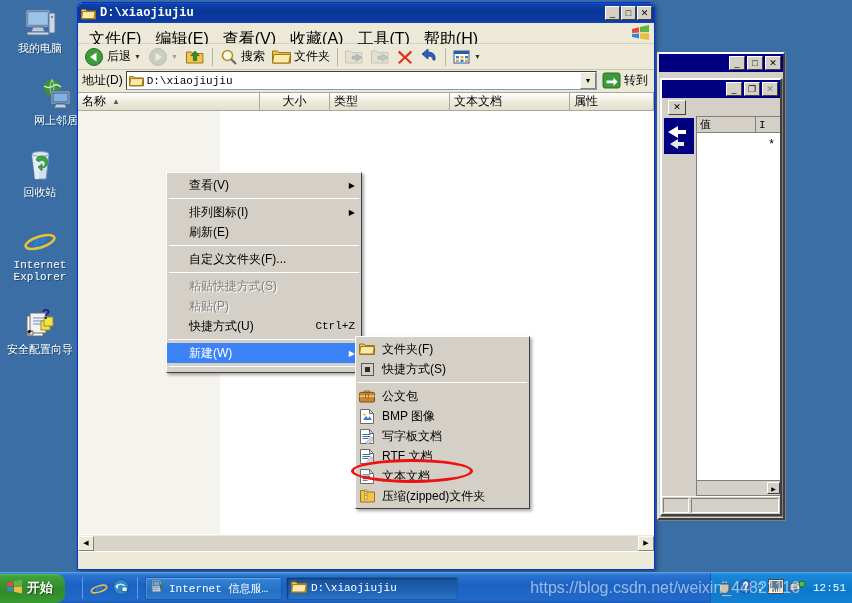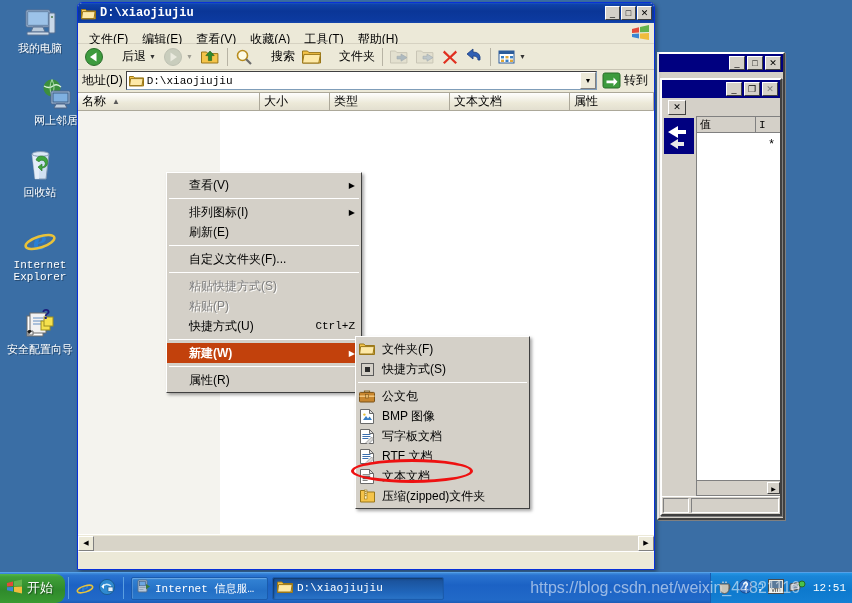--- a/index.html
+++ b/index.html
@@ -94,35 +94,35 @@
     color: #000; cursor: default; line-height: 1;
   }
 
   #menubar {
     height: 21px; background: #ece9d8;
     display: flex; align-items: center;
     border-bottom: 1px solid #d6d2c2;
     padding-left: 4px;
   }
   #menubar .mi {
-    padding: 2px 7px; color: #000; font-size: 12px;
+    padding: 2px 7px; color: #000; font-size: 16px;
     font-family: "Liberation Sans", sans-serif; cursor: default;
     white-space: nowrap;
     margin-top: 12px;
   }
   #menubar .flagbox { margin-left: auto; padding-right: 4px; display:flex; align-items:center; }
 
   #toolbar {
     height: 26px; background: #ece9d8;
     display: flex; align-items: center; gap: 1px;
     padding: 0 3px;
     border-bottom: 1px solid #c8c4b4;
   }
   .tbi { display: flex; align-items: center; padding: 2px 3px; cursor: default; white-space: nowrap; font-size: 12px; }
-  .tbi .lbl { margin-left: 18px; }
+  .tbi .lbl { margin-left: 3px; }
   .tbi.dis { opacity: 0.42; }
   .tsep { width: 1px; height: 18px; background: #b7b3a4; margin: 0 3px; }
   .arw { font-size: 7px; color: #333; margin-left: 3px; }
 
   #addressbar {
     height: 23px; background: #ece9d8;
     display: flex; align-items: center;
     padding: 0 2px 1px 4px; gap: 3px;
     border-bottom: 1px solid #aca899;
   }
@@ -148,21 +148,21 @@
     height: 18px; background: #ece9d8;
     display: flex; border-bottom: 1px solid #aca899;
     font-size: 12px;
   }
   #colhdr .ch {
     border-right: 1px solid #aca899;
     background: linear-gradient(to bottom,#fefefe 0%, #ece9d8 60%, #e3dfd0 100%);
     display: flex; align-items: center; padding: 0 4px;
     cursor: default; white-space: nowrap;
   }
-  #colhdr .ch.r { justify-content: flex-start; }
+  #colhdr .ch.r { justify-content: center; }
 
   #content { flex: 1; display: flex; background: #fff; position: relative; overflow: hidden; }
   #leftpane { width: 142px; background: #f4f3ee; border-right: 0; }
   #listarea { flex: 1; background: #fff; }
 
   #hscroll {
     height: 17px; background: #ece9d8;
     display: flex; align-items: center;
     border-top: 1px solid #fff;
   }
@@ -186,21 +186,21 @@
     font-size: 12px;
   }
   .ctxmenu .row {
     height: 20px; display: flex; align-items: center;
     padding: 0 6px 0 0; cursor: default; white-space: nowrap;
   }
   .ctxmenu .ico { width: 22px; display:flex; align-items:center; justify-content:center; flex:none; }
   .ctxmenu .txt { flex: 1; padding-left: 4px; }
   .ctxmenu .acc { color: #000; font-family: "Liberation Mono","DejaVu Sans Mono",monospace; font-size: 11px; padding-left: 14px; }
   .ctxmenu .sub { font-size: 8px; padding-left: 10px; }
-  .ctxmenu .row.sel { background: #c2410c; color: #fff; font-weight: bold; }
+  .ctxmenu .row.sel { background: #3b82f6; color: #fff; }
   .ctxmenu .row.dis { color: #808080; text-shadow: 1px 1px 0 #fff; }
   .ctxmenu .sep { height: 1px; background: #808080; border-bottom: 1px solid #fff; margin: 3px 2px; }
 
   #ctxmain { left: 166px; top: 172px; width: 196px; }
   #ctxmain .row { padding-left: 4px; }
   #ctxmain .txt { padding-left: 18px; }
   #ctxsub { left: 355px; top: 336px; width: 175px; }
 
   
   #annot {
@@ -211,25 +211,25 @@
   }
 
   
   #taskbar {
     position: absolute; left: 0; bottom: 0; width: 852px; height: 31px;
     background: linear-gradient(to bottom,#3f8cdc 0%,#2a73cf 8%,#1c62c4 40%,#2169c8 90%,#1b5bb4 100%);
     display: flex; align-items: center;
     border-top: 1px solid #54a0e8;
   }
   #startbtn {
-    height: 29px; margin: 1px 0 1px 0; padding: 0 12px 0 6px;
+    height: 29px; margin: 1px 14px 1px 0; padding: 0 12px 0 6px;
     background: linear-gradient(to bottom,#52b64a 0%,#40a038 10%,#2f8a2b 55%,#399a31 100%);
     border-radius: 0 9px 9px 0;
     display: flex; align-items: center; gap: 4px;
-    color: #fff; font-weight: normal; font-size: 13px;
+    color: #fff; font-weight: bold; font-size: 13px;
     text-shadow: 1px 1px 1px #1d4d1b;
     cursor: default;
   }
   .tbsep { width: 1px; height: 22px; background: #1a56a8; margin: 0 3px; border-right: 1px solid #5b9fe0; }
   #quicklaunch { display: flex; align-items: center; gap: 4px; padding: 0 4px; }
   #tasks { display: flex; align-items: center; gap: 4px; padding-left: 4px; flex: 1; }
   .taskbtn {
     height: 23px; display: flex; align-items: center; gap: 4px;
     padding: 0 8px 0 4px;
     background: linear-gradient(to bottom,#4a97e0 0%,#3180d2 10%,#2470c6 60%,#2b79cc 100%);
@@ -571,23 +571,20 @@
     <div class="row">
       <span class="txt">快捷方式(U)</span>
       <span class="acc">Ctrl+Z</span>
     </div>
     <div class="sep"></div>
     <div class="row sel">
       <span class="txt">新建(W)</span>
       <span class="sub">▶</span>
     </div>
     <div class="sep"></div>
-    <div class="row">
-      <span class="txt">属性(R)</span>
-    </div>
   </div>
 
   <div class="ctxmenu" id="ctxsub">
     <div class="row">
       <span class="ico">
         <svg width="16" height="14" viewBox="0 0 16 14">
           <path d="M0.5 2 l4.4 0 l1.3 1.5 l9.3 0 l0 9 l-15 0 z" fill="#f5c44a" stroke="#9a7718"></path>
           <path d="M1.6 4.6 l13.6 0 l-1.2 7.4 l-13.4 0 z" fill="#fde9a8" stroke="#9a7718"></path>
         </svg>
       </span>

